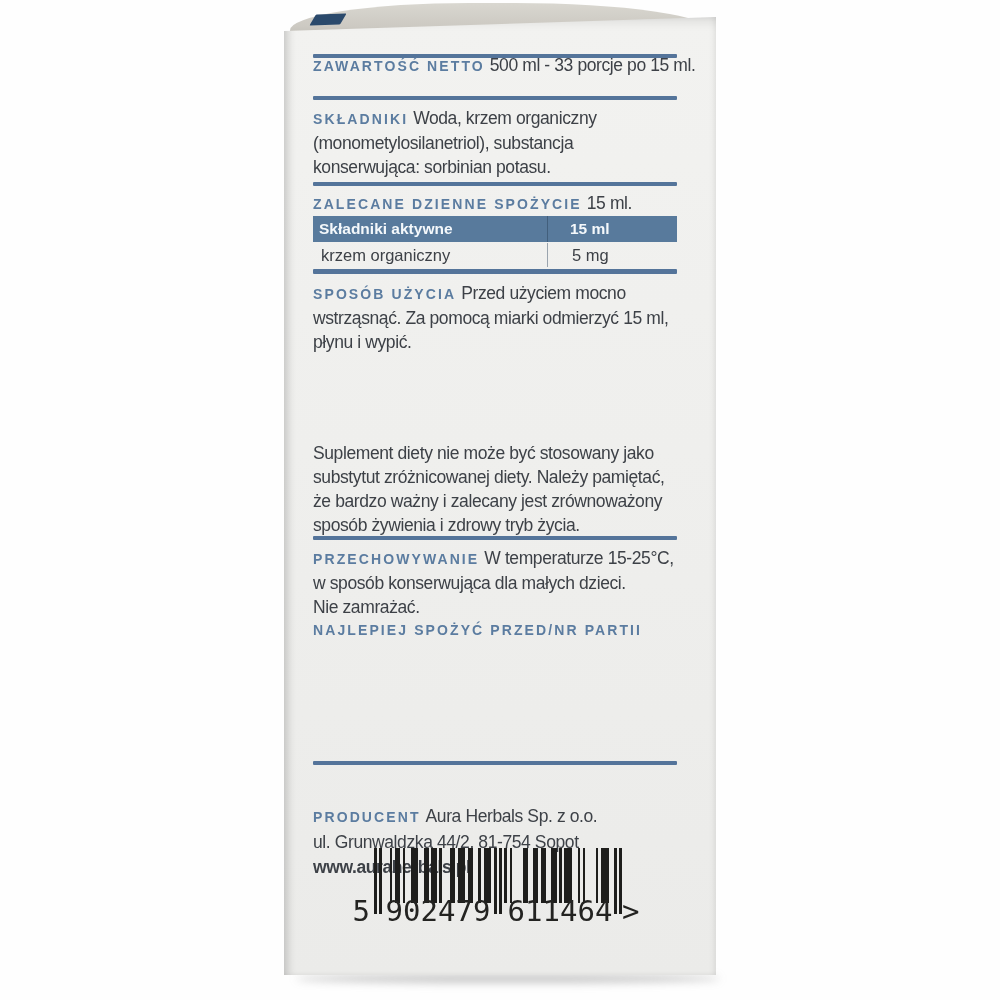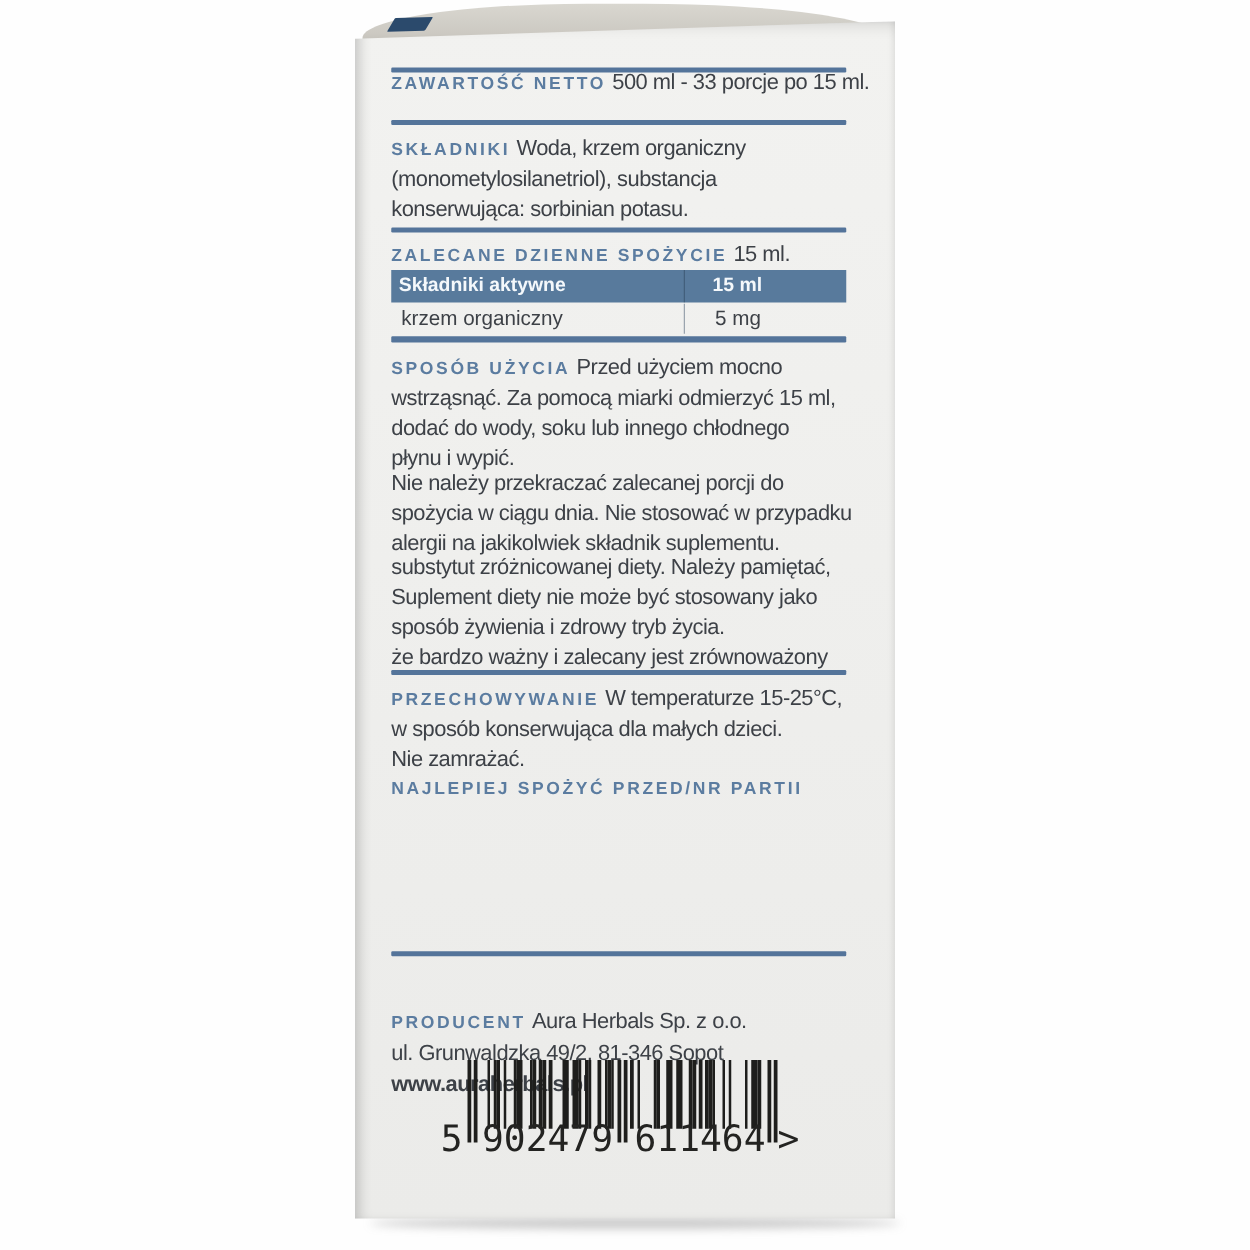--- a/index.html
+++ b/index.html
@@ -119,54 +119,48 @@
   <div class="tbl-row">
     <div class="c1">krzem organiczny</div>
     <div class="c2">5 mg</div>
   </div>
 
   <div class="rule r4"></div>
 
   <div class="block usage">
     <div class="line"><span class="lbl">SPOSÓB UŻYCIA</span><span>Przed użyciem mocno</span></div>
     <div class="line">wstrząsnąć. Za pomocą miarki odmierzyć 15 ml,</div>
-    <div class="line">dodać do wody, soku lub innego chłodnego</div>
     <div class="line">płynu i wypić.</div>
   </div>
 
-  <div class="block warn1">
-    <div class="line">Nie należy przekraczać zalecanej porcji do</div>
-    <div class="line">spożycia w ciągu dnia. Nie stosować w przypadku</div>
-    <div class="line">alergii na jakikolwiek składnik suplementu.</div>
-  </div>
 
   <div class="block warn2">
+    <div class="line">Suplement diety nie może być stosowany jako</div>
     <div class="line">substytut zróżnicowanej diety. Należy pamiętać,</div>
-    <div class="line">Suplement diety nie może być stosowany jako</div>
+    <div class="line">że bardzo ważny i zalecany jest zrównoważony</div>
     <div class="line">sposób żywienia i zdrowy tryb życia.</div>
-    <div class="line">że bardzo ważny i zalecany jest zrównoważony</div>
   </div>
 
   <div class="rule r5"></div>
 
   <div class="block stor">
     <div class="line"><span class="lbl">PRZECHOWYWANIE</span><span>W temperaturze 15-25°C,</span></div>
     <div class="line">w sposób konserwująca dla małych dzieci.</div>
     <div class="line">Nie zamrażać.</div>
   </div>
 
   <div class="block best">
     <div class="line"><span class="lbl" style="margin-right:0">NAJLEPIEJ SPOŻYĆ PRZED/NR PARTII</span></div>
   </div>
 
   <div class="rule r6"></div>
 
   <div class="block prod">
     <div class="line"><span class="lbl">PRODUCENT</span><span>Aura Herbals Sp. z o.o.</span></div>
-    <div class="line">ul. Grunwaldzka 49/2, 81-346 Sopot</div>
+    <div class="line">ul. Grunwaldzka 44/2, 81-754 Sopot</div>
     <div class="line bold-line">www.auraherbals.pl</div>
   </div>
 
   <div class="barcode">
     <div class="bars" id="bars">
         <div class="m b t"></div>
         <div class="m t"></div>
         <div class="m b t"></div>
         <div class="m"></div>
         <div class="m"></div>

